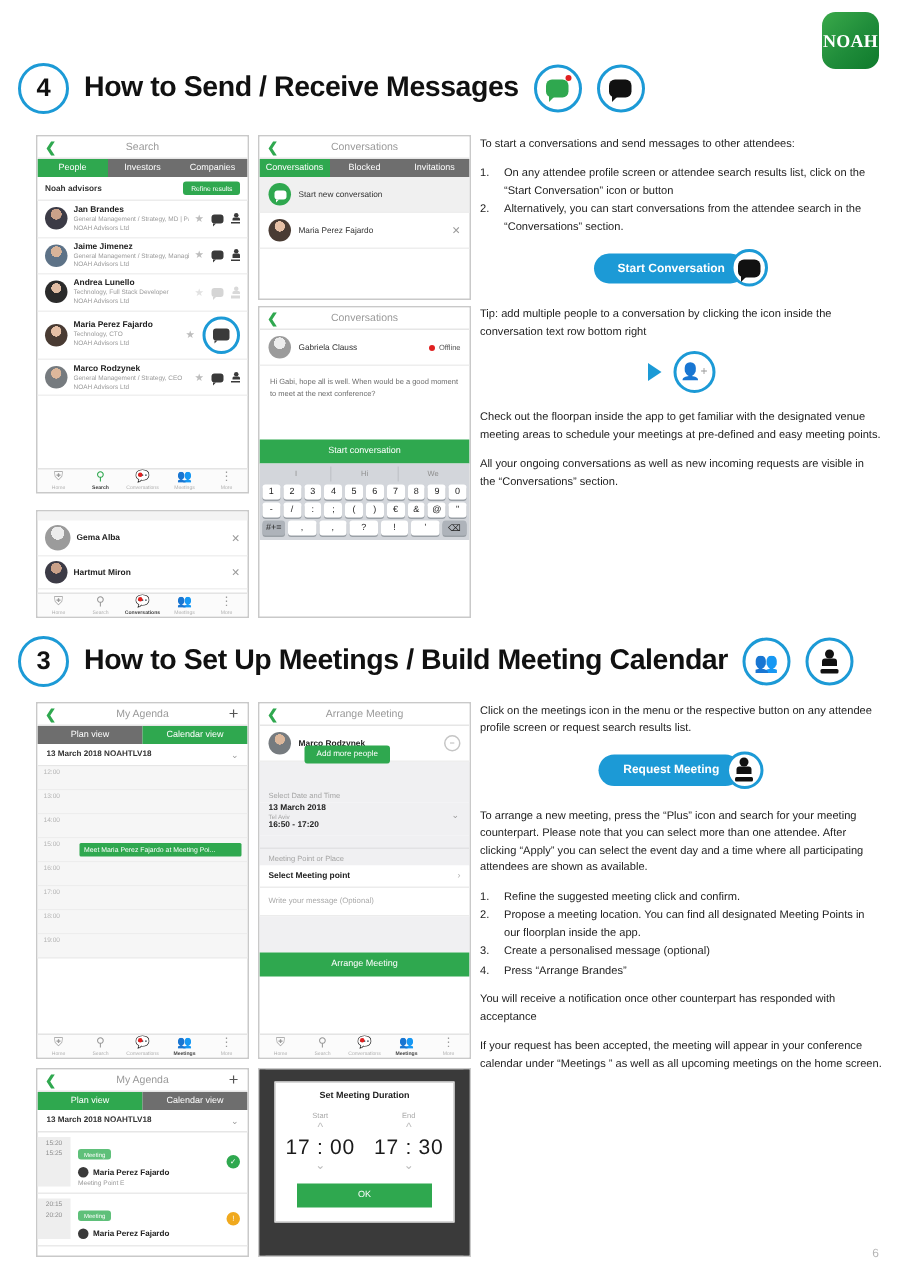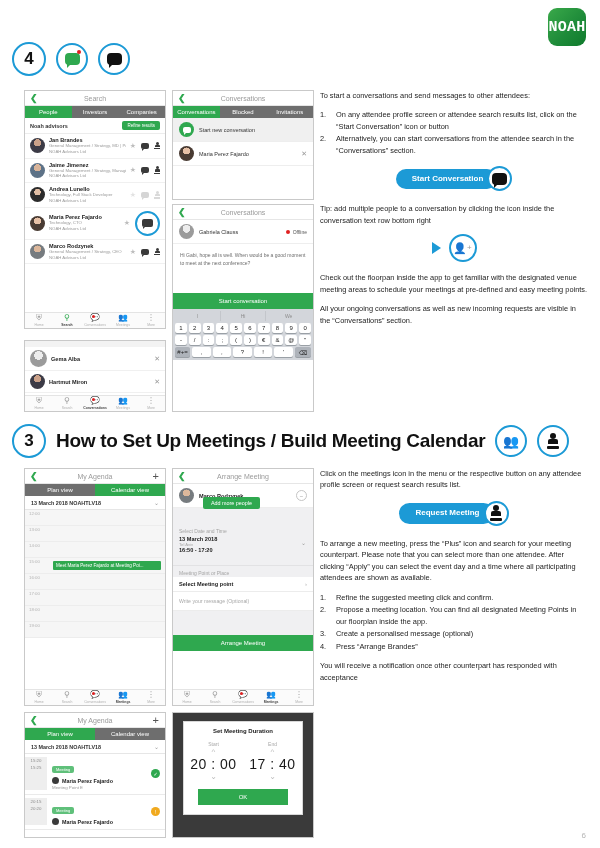--- a/index.html
+++ b/index.html
@@ -8,22 +8,22 @@
     font-family:"Liberation Sans", sans-serif;
     color:#1a1a1a;position:relative;overflow:hidden;
   }
   
   .noah-logo{
     position:absolute;right:14px;top:8px;width:38px;height:38px;border-radius:9px;
     background:linear-gradient(135deg,#3aa94a 0%,#1f8c3a 55%,#0f7a2c 100%);
     display:flex;align-items:center;justify-content:center;
   }
   .noah-logo span{
-    color:#fff;font-weight:bold;font-size:15px;letter-spacing:.2px;
-    font-family:Liberation Mono, monospace;
+    color:#fff;font-weight:bold;font-size:12px;letter-spacing:.2px;
+    font-family:Liberation Serif, serif;
     text-align:right;
   }
   
   .sec-header{position:absolute;display:flex;align-items:center;gap:10px;}
   .num-circle{
     width:30px;height:30px;border-radius:50%;border:2.2px solid #1c9ad6;
     display:flex;align-items:center;justify-content:center;
     font-size:17px;font-weight:bold;color:#111;
   }
   .sec-title{font-size:19px;font-weight:bold;color:#111;letter-spacing:-0.3px;white-space:nowrap;}
@@ -167,20 +167,21 @@
 </style>
 </head>
 <body>
 
 <div class="noah-logo">
   <span>NOAH</span>
 </div>
 
 <div class="sec-header" style="left:12px;top:42px;">
   <div class="num-circle">4</div>
+  <div class="sec-title">How to Send / Receive Messages</div>
   <div class="hdr-icon">
     <div class="bubble-green"></div>
       <div class="reddot"></div>
   </div>
   <div class="hdr-icon plain">
     <div class="bubble-dark"></div>
   </div>
 </div>
 
 <div class="phone" style="left:24px;top:90px;width:140px;height:237px;">
@@ -640,27 +641,27 @@
 
 <div class="phone" style="left:172px;top:712px;width:140px;height:124px;background:#3a3a3a;">
   <div class="phone-side" style="left:0;"></div>
   <div class="phone-side" style="right:0;"></div>
   <div class="dlg">
     <h4>Set Meeting Duration</h4>
     <div class="cols">
       <div class="col">
         <div class="cl">Start</div>
         <div class="chv">^</div>
-        <div class="tm">20 : 00</div>
+        <div class="tm">17 : 00</div>
         <div class="chv">⌄</div>
       </div>
       <div class="col">
         <div class="cl">End</div>
         <div class="chv">^</div>
-        <div class="tm">17 : 40</div>
+        <div class="tm">17 : 30</div>
         <div class="chv">⌄</div>
       </div>
     </div>
     <div class="ok">OK</div>
   </div>
 </div>
 
 <div class="txtcol" style="left:320px;top:468px;width:268px;">
   <p>Click on the meetings icon in the menu or the respective button on any attendee profile screen or request search results list.</p>
   <div class="cta">
@@ -686,15 +687,16 @@
     <li>
         <span class="n">3.</span>
         <span>Create a personalised message (optional)</span>
       </li>
     <li>
         <span class="n">4.</span>
         <span>Press “Arrange Brandes”</span>
       </li>
   </ul>
   <p>You will receive a notification once other counterpart has responded with acceptance</p>
+  <p>If your request has been accepted, the meeting will appear in your conference calendar under “Meetings ” as well as all upcoming meetings on the home screen.</p>
 </div>
 
 <div class="pgnum">6</div>
 
 </body></html>

